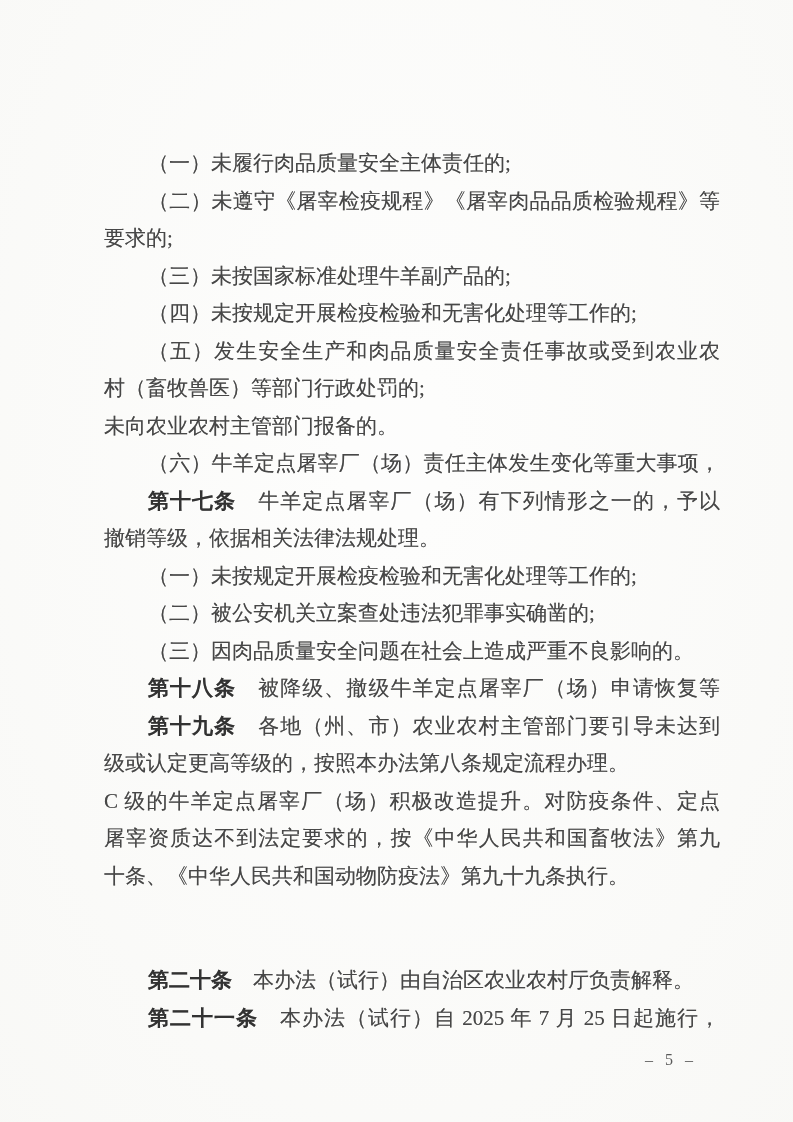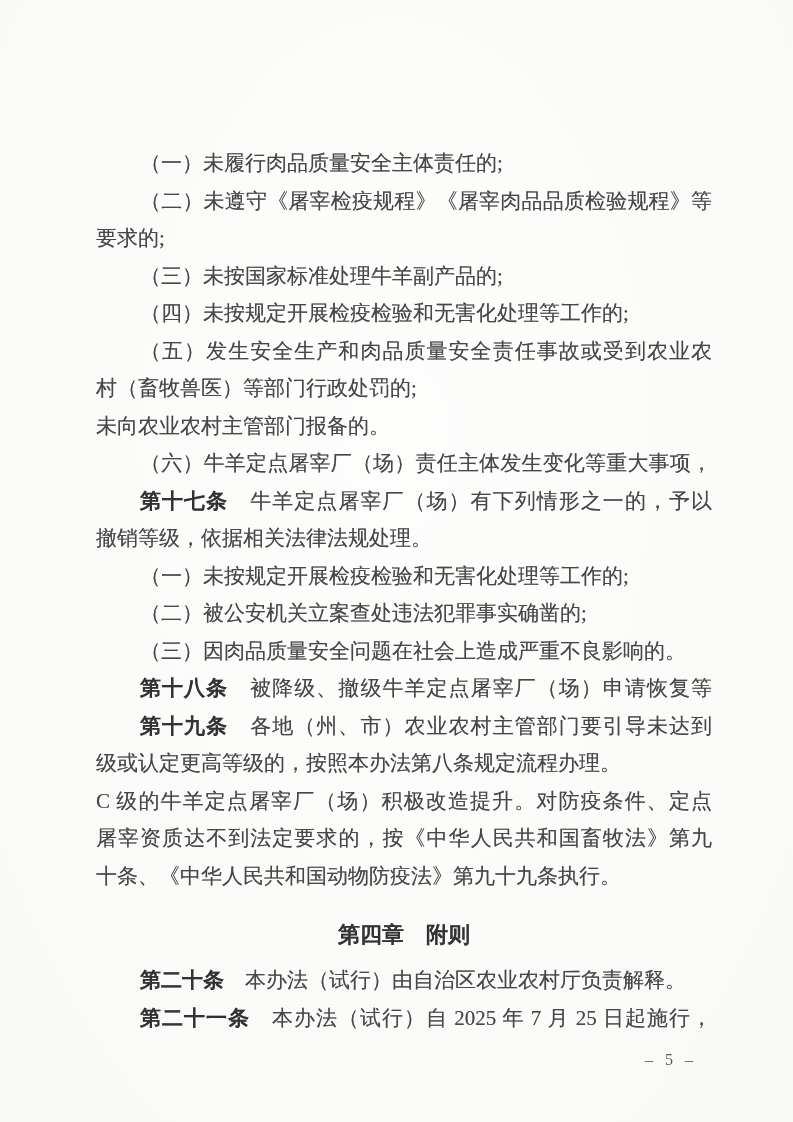--- a/index.html
+++ b/index.html
@@ -11,21 +11,21 @@
     overflow: hidden;
   }
   .page {
     position: absolute; inset: 0;
     background:
       radial-gradient(ellipse at 50% 40%, rgba(255,255,255,0.6), rgba(244,244,241,0.35)),
       #fbfbf9;
   }
   .textblock {
     position: absolute;
-    left: 96px;
+    left: 104px;
     width: 616px;
     color: #474747;
     font-size: 21px;
     text-shadow: 0 0 0.6px rgba(80,80,80,0.55);
   }
   .sec-a { top: 144px; }
   .sec-b { top: 961px; }
   .ln {
     height: 37.5px;
     line-height: 37.5px;
@@ -86,21 +86,20 @@
     <div class="ln ind"><span class="b"></span><span>（二）被公安机关立案查处违法犯罪事实确凿的;</span></div>
     <div class="ln ind"><span class="b"></span><span>（三）因肉品质量安全问题在社会上造成严重不良影响的。</span></div>
     <div class="ln ind jf"><span class="b">第十八条</span><span>　被降级、撤级牛羊定点屠宰厂（场）申请恢复等</span></div>
     <div class="ln ind jf"><span class="b">第十九条</span><span>　各地（州、市）农业农村主管部门要引导未达到</span></div>
     <div class="ln"><span class="b"></span><span>级或认定更高等级的，按照本办法第八条规定流程办理。</span></div>
     <div class="ln jf"><span class="b"></span><span>C 级的牛羊定点屠宰厂（场）积极改造提升。对防疫条件、定点</span></div>
     <div class="ln jf"><span class="b"></span><span>屠宰资质达不到法定要求的，按《中华人民共和国畜牧法》第九</span></div>
     <div class="ln"><span class="b"></span><span>十条、《中华人民共和国动物防疫法》第九十九条执行。</span></div>
   </div>
 
-  <div class="chapter">第四章　附则</div>
 
   <div class="textblock sec-b">
     <div class="ln ind"><span class="b">第二十条</span><span>　本办法（试行）由自治区农业农村厅负责解释。</span></div>
     <div class="ln ind jf"><span class="b">第二十一条</span><span>　本办法（试行）自 2025 年 7 月 25 日起施行，</span></div>
   </div>
 
   <div class="pagenum">– 5 –</div>
 
 </div>
 

